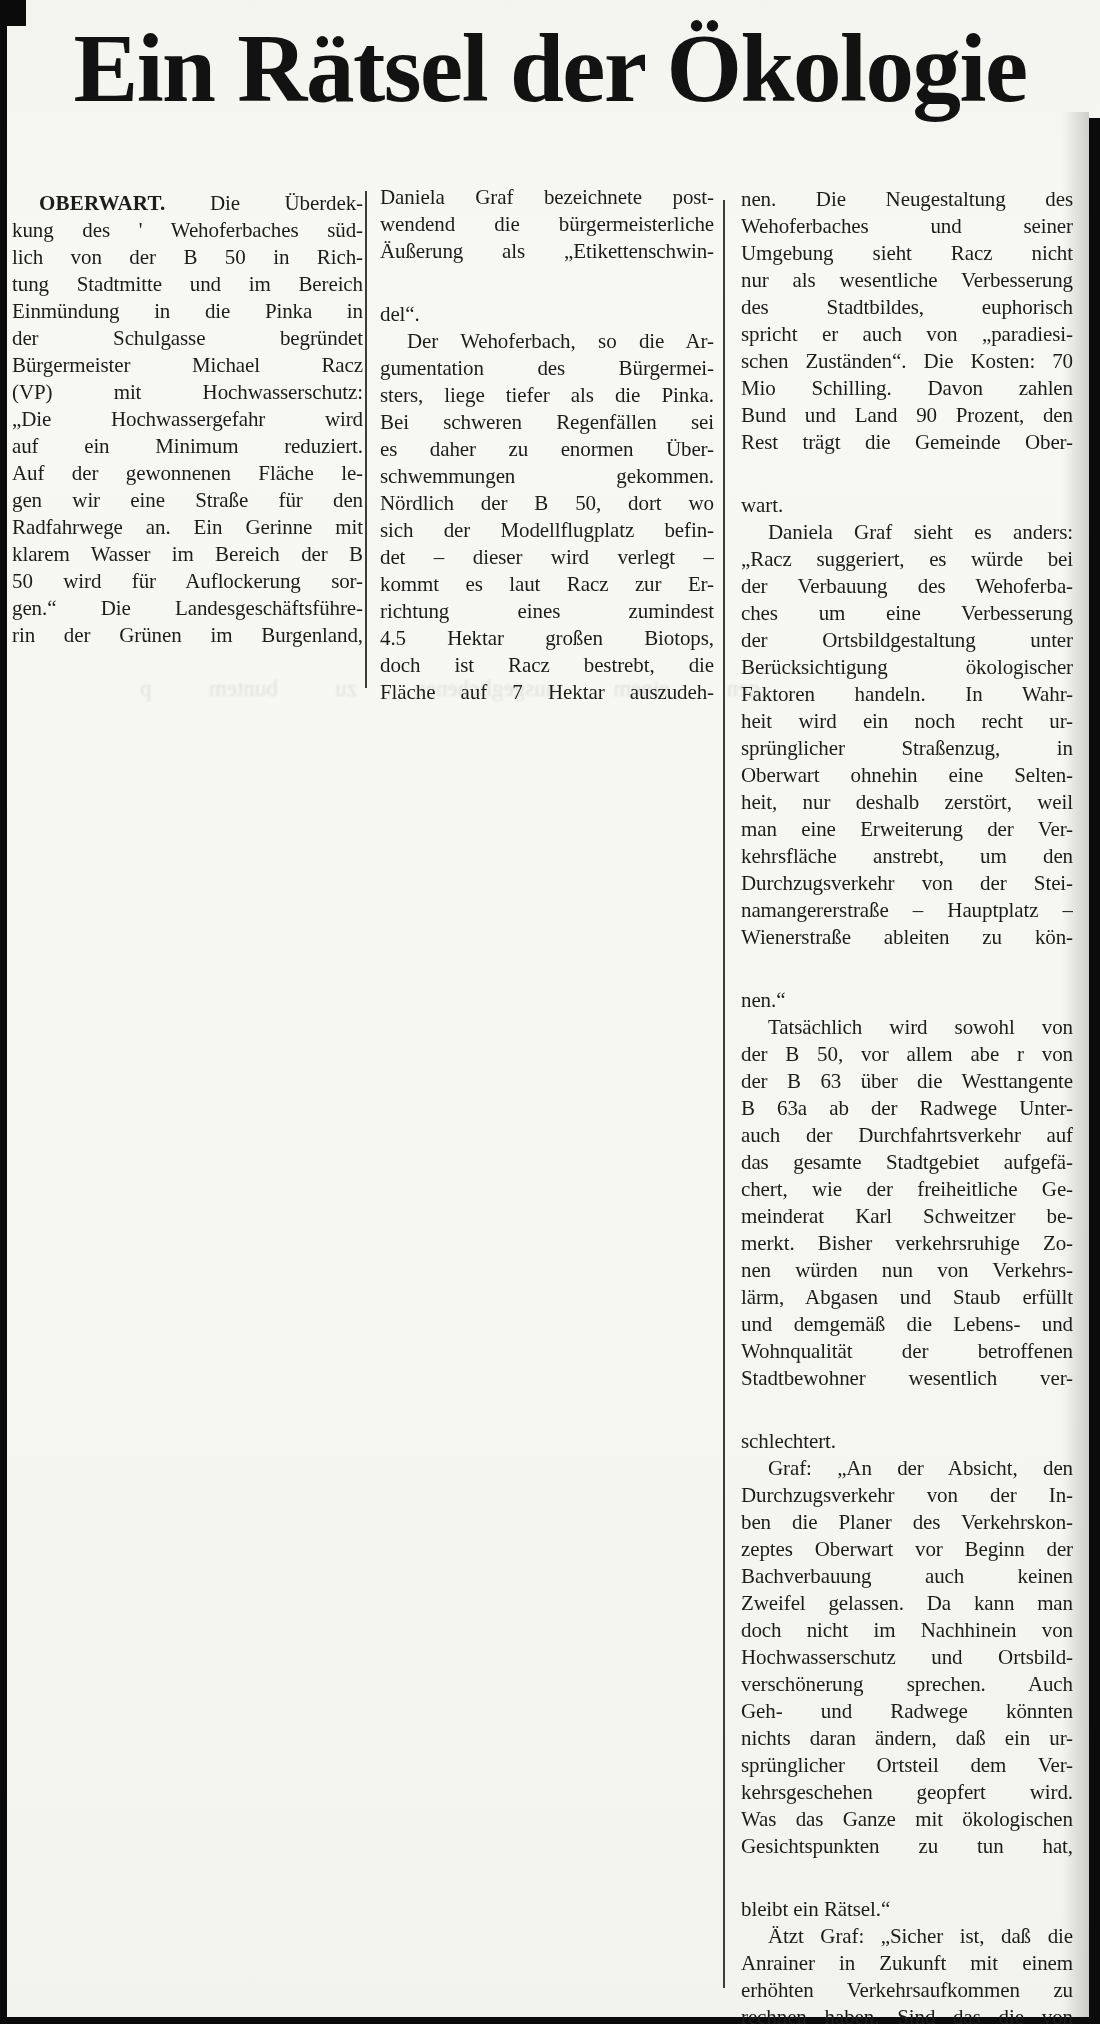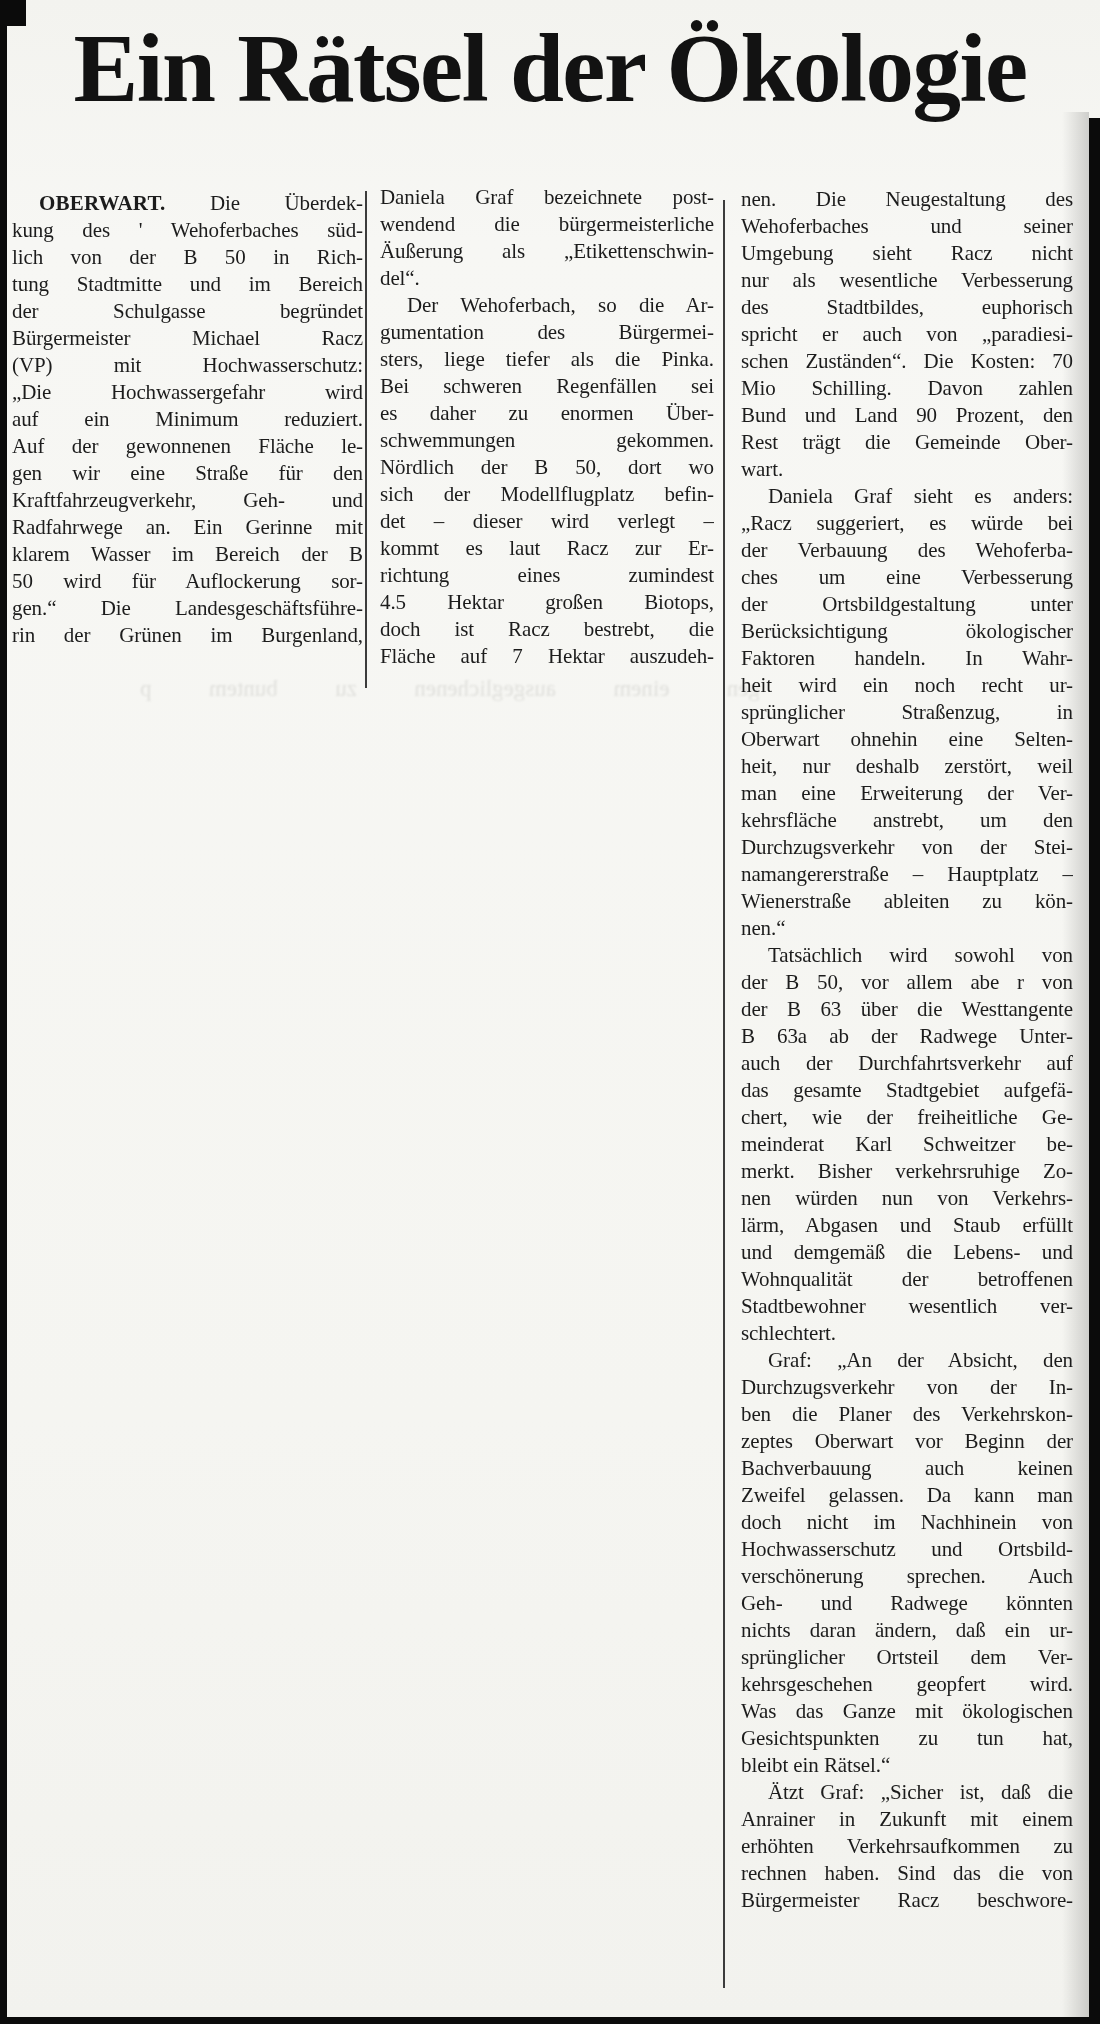--- a/index.html
+++ b/index.html
@@ -25,21 +25,21 @@
   }
   
   .col{position:absolute;font-size:21px;letter-spacing:-0.1px;}
   #col1{left:12px;top:190px;width:351px;}
   #col2{left:380px;top:184px;width:334px;}
   #col3{left:741px;top:186px;width:332px;}
   .line{
     line-height:27px;height:27px;overflow:hidden;
     text-align:justify;text-align-last:justify;
   }
-  .line.nj{text-align:center;text-align-last:left;}
+  .line.nj{text-align:center;text-align-last:left;margin-top:36px;}
   .line.ind{text-indent:27px;}
   .line strong{font-weight:700;letter-spacing:0.2px;}
   
   .vrule{position:absolute;width:2px;background:#3c3c3c;}
   #rule1{left:365px;top:191px;height:497px;}
   #rule2{left:723px;top:200px;height:1788px;}
   
   .ghost{
     position:absolute;left:140px;top:676px;width:620px;
     font-size:23px;color:#70706a;opacity:0.17;
@@ -58,28 +58,28 @@
 
 <div class="headline">Ein Rätsel der Ökologie</div>
 
 <div class="ghost">gen einem ausgeglichenen zu buntem p</div>
 
 <div class="col" id="col1">
     <div class="line ind"><strong>OBERWART.</strong> Die Überdek-</div>
     <div class="line">kung des ' Wehoferbaches süd-</div>
     <div class="line">lich von der B 50 in Rich-</div>
     <div class="line">tung Stadtmitte und im Bereich</div>
+    <div class="line">Einmündung in die Pinka in</div>
     <div class="line">der Schulgasse begründet</div>
     <div class="line">Bürgermeister Michael Racz</div>
     <div class="line">(VP) mit Hochwasserschutz:</div>
     <div class="line">„Die Hochwassergefahr wird</div>
     <div class="line">auf ein Minimum reduziert.</div>
     <div class="line">Auf der gewonnenen Fläche le-</div>
     <div class="line">gen wir eine Straße für den</div>
-    <div class="line">Kraftfahrzeugverkehr, Geh- und</div>
     <div class="line">Radfahrwege an. Ein Gerinne mit</div>
     <div class="line">klarem Wasser im Bereich der B</div>
     <div class="line">50 wird für Auflockerung sor-</div>
     <div class="line">gen.“ Die Landesgeschäftsführe-</div>
     <div class="line">rin der Grünen im Burgenland,</div>
   </div>
 <div class="col" id="col2">
     <div class="line">Daniela Graf bezeichnete post-</div>
     <div class="line">wendend die bürgermeisterliche</div>
     <div class="line">Äußerung als „Etikettenschwin-</div>

